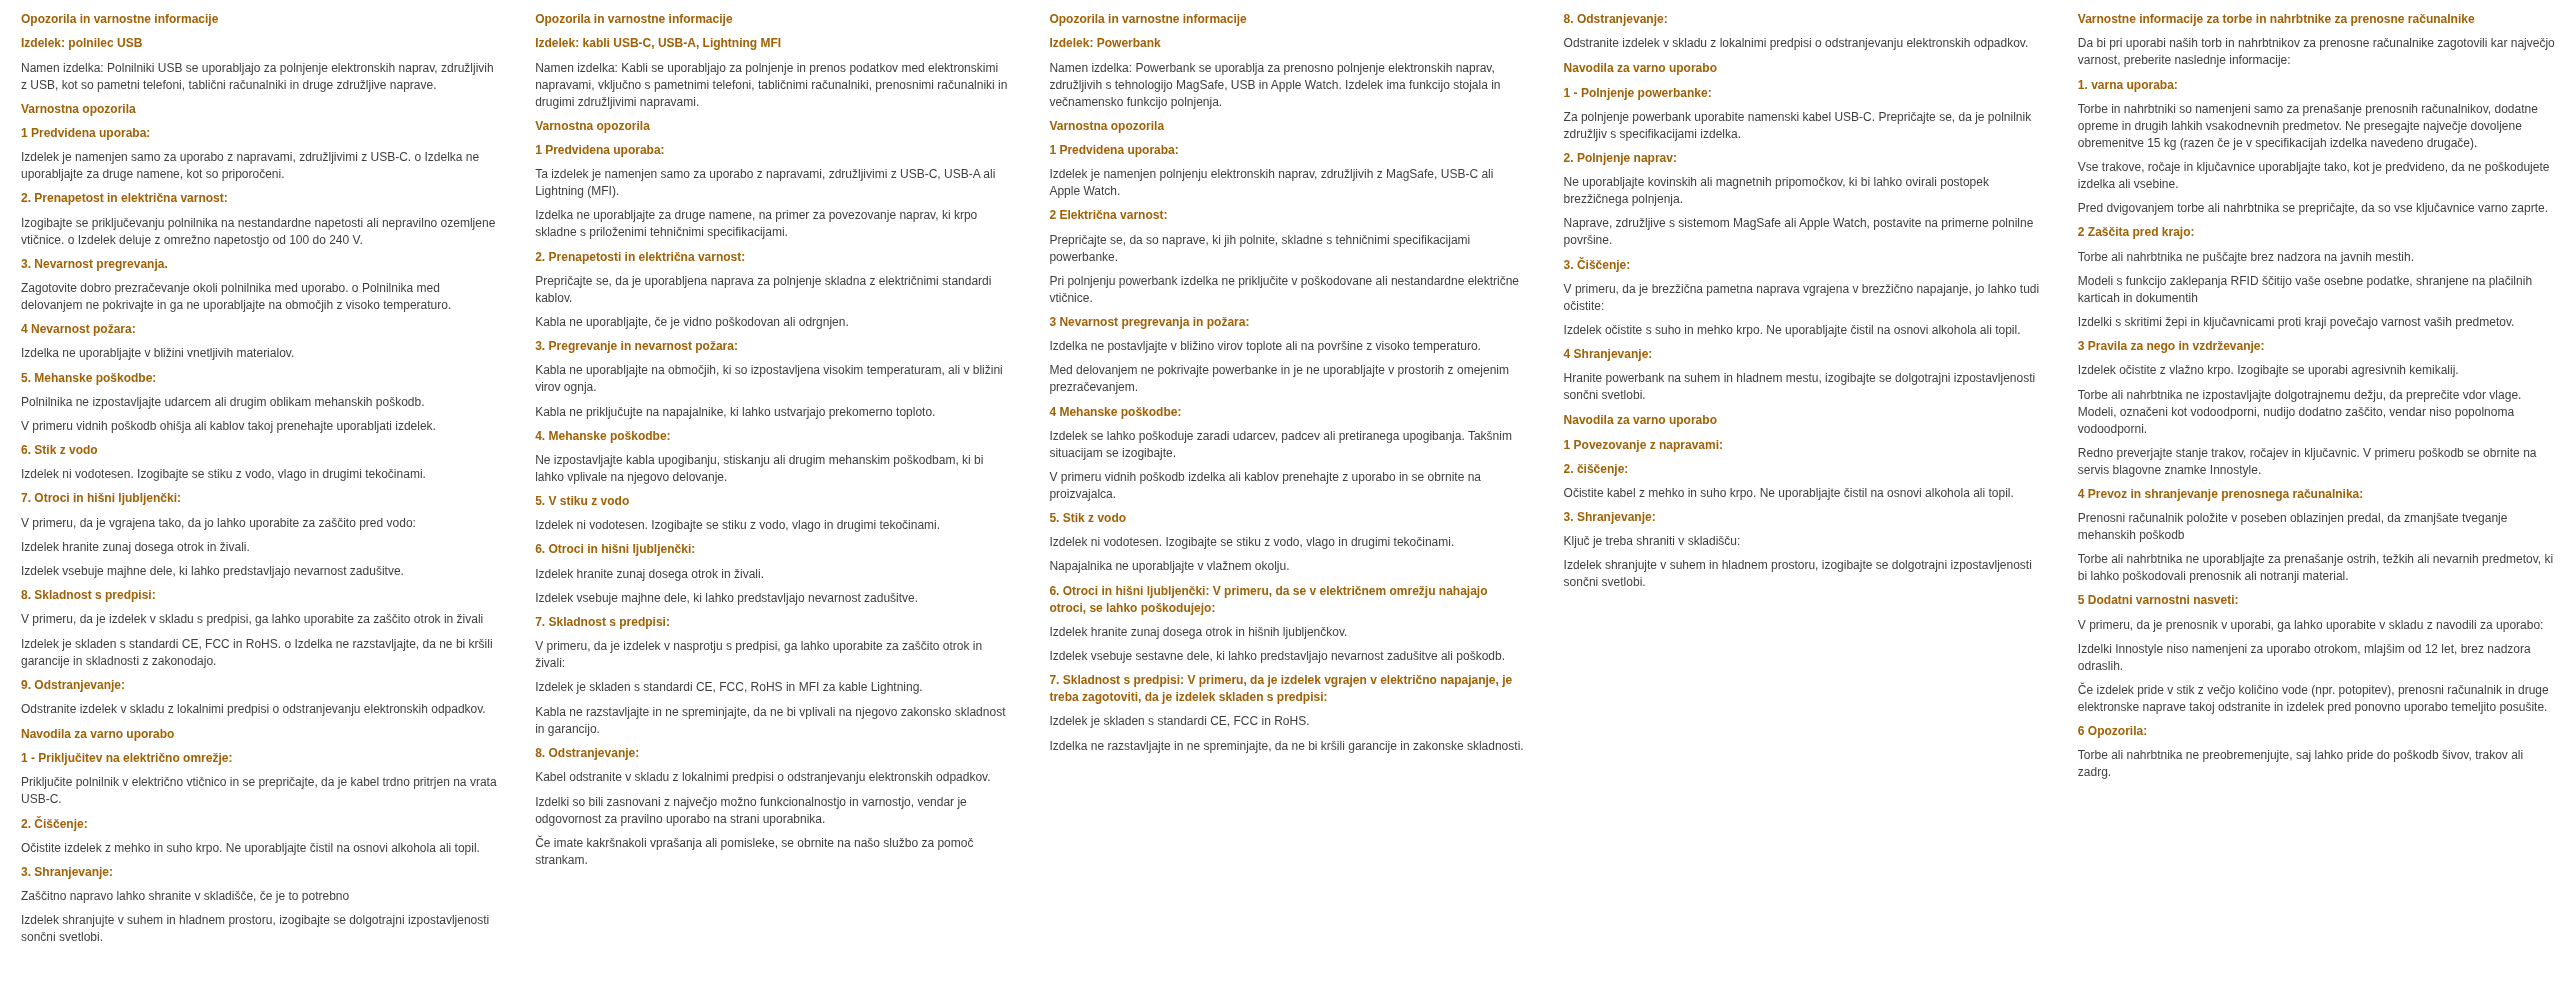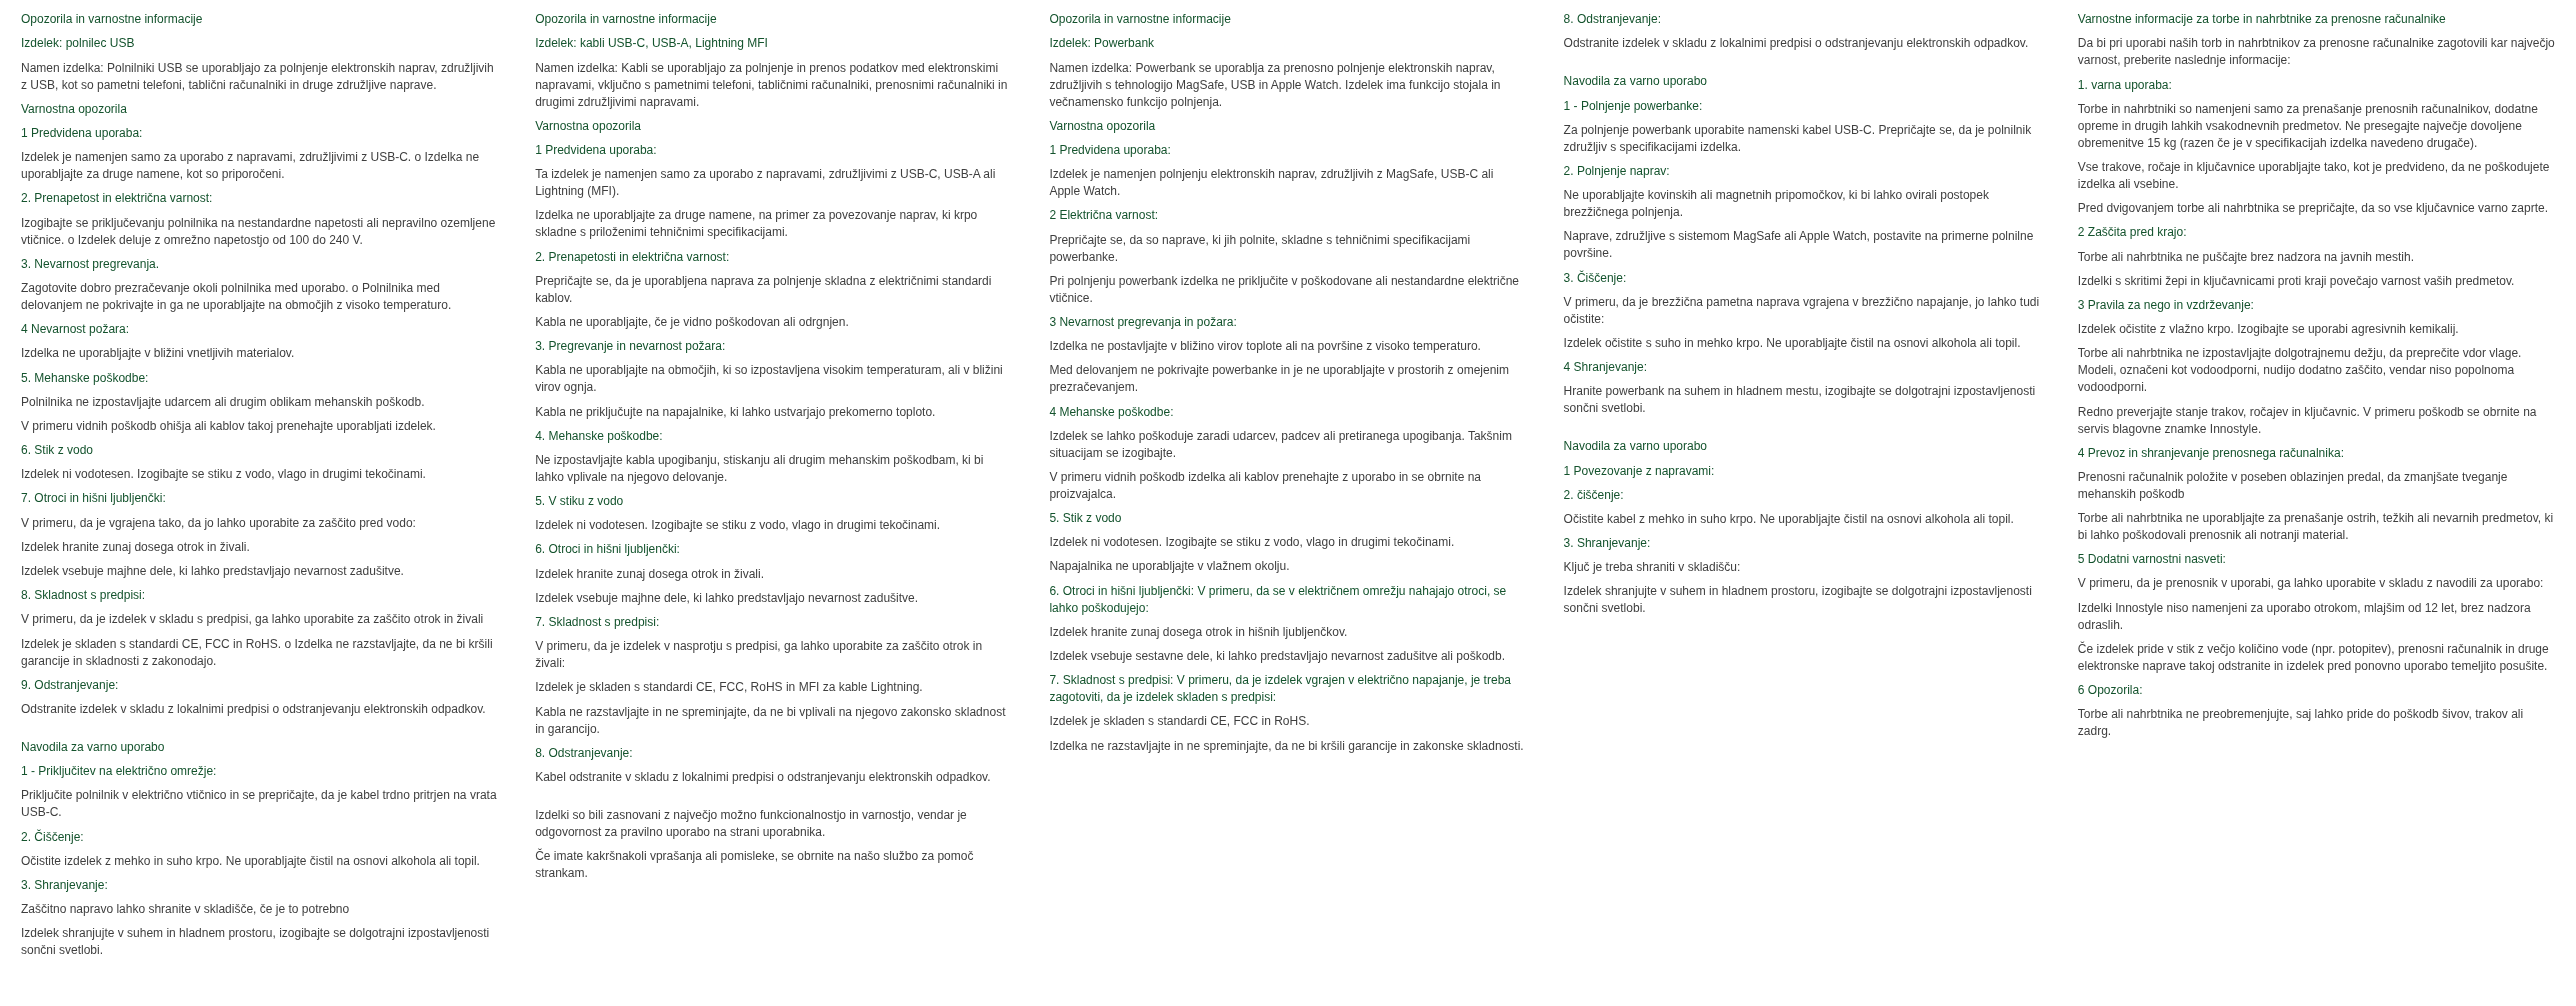--- a/index.html
+++ b/index.html
@@ -19,25 +19,25 @@
   }
   .col{min-width:0;}
   .block{
     margin:0 0 7.2px 0;
     font-size:12px;
     line-height:17px;
     color:#3f3f3f;
     word-wrap:break-word;
   }
   .block.h{
-    font-weight:400;
-    color:#14532d;
+    font-weight:700;
+    color:#a16207;
   }
   .block.gap{
-    margin-top:21px;
+    margin-top:8px;
   }
 </style>
 </head>
 <body>
 
 <main class="page">
   <section class="col">
       <div class="block h">Opozorila in varnostne informacije</div>
       <div class="block h">Izdelek: polnilec USB</div>
       <div class="block p">Namen izdelka: Polnilniki USB se uporabljajo za polnjenje elektronskih naprav, združljivih z USB, kot so pametni telefoni, tablični računalniki in druge združljive naprave.</div>
@@ -153,20 +153,21 @@
     </section>
   <section class="col">
       <div class="block h">Varnostne informacije za torbe in nahrbtnike za prenosne računalnike</div>
       <div class="block p">Da bi pri uporabi naših torb in nahrbtnikov za prenosne računalnike zagotovili kar največjo varnost, preberite naslednje informacije:</div>
       <div class="block h">1. varna uporaba:</div>
       <div class="block p">Torbe in nahrbtniki so namenjeni samo za prenašanje prenosnih računalnikov, dodatne opreme in drugih lahkih vsakodnevnih predmetov. Ne presegajte največje dovoljene obremenitve 15 kg (razen če je v specifikacijah izdelka navedeno drugače).</div>
       <div class="block p">Vse trakove, ročaje in ključavnice uporabljajte tako, kot je predvideno, da ne poškodujete izdelka ali vsebine.</div>
       <div class="block p">Pred dvigovanjem torbe ali nahrbtnika se prepričajte, da so vse ključavnice varno zaprte.</div>
       <div class="block h">2 Zaščita pred krajo:</div>
       <div class="block p">Torbe ali nahrbtnika ne puščajte brez nadzora na javnih mestih.</div>
+      <div class="block p">Modeli s funkcijo zaklepanja RFID ščitijo vaše osebne podatke, shranjene na plačilnih karticah in dokumentih</div>
       <div class="block p">Izdelki s skritimi žepi in ključavnicami proti kraji povečajo varnost vaših predmetov.</div>
       <div class="block h">3 Pravila za nego in vzdrževanje:</div>
       <div class="block p">Izdelek očistite z vlažno krpo. Izogibajte se uporabi agresivnih kemikalij.</div>
       <div class="block p">Torbe ali nahrbtnika ne izpostavljajte dolgotrajnemu dežju, da preprečite vdor vlage. Modeli, označeni kot vodoodporni, nudijo dodatno zaščito, vendar niso popolnoma vodoodporni.</div>
       <div class="block p">Redno preverjajte stanje trakov, ročajev in ključavnic. V primeru poškodb se obrnite na servis blagovne znamke Innostyle.</div>
       <div class="block h">4 Prevoz in shranjevanje prenosnega računalnika:</div>
       <div class="block p">Prenosni računalnik položite v poseben oblazinjen predal, da zmanjšate tveganje mehanskih poškodb</div>
       <div class="block p">Torbe ali nahrbtnika ne uporabljajte za prenašanje ostrih, težkih ali nevarnih predmetov, ki bi lahko poškodovali prenosnik ali notranji material.</div>
       <div class="block h">5 Dodatni varnostni nasveti:</div>
       <div class="block p">V primeru, da je prenosnik v uporabi, ga lahko uporabite v skladu z navodili za uporabo:</div>

